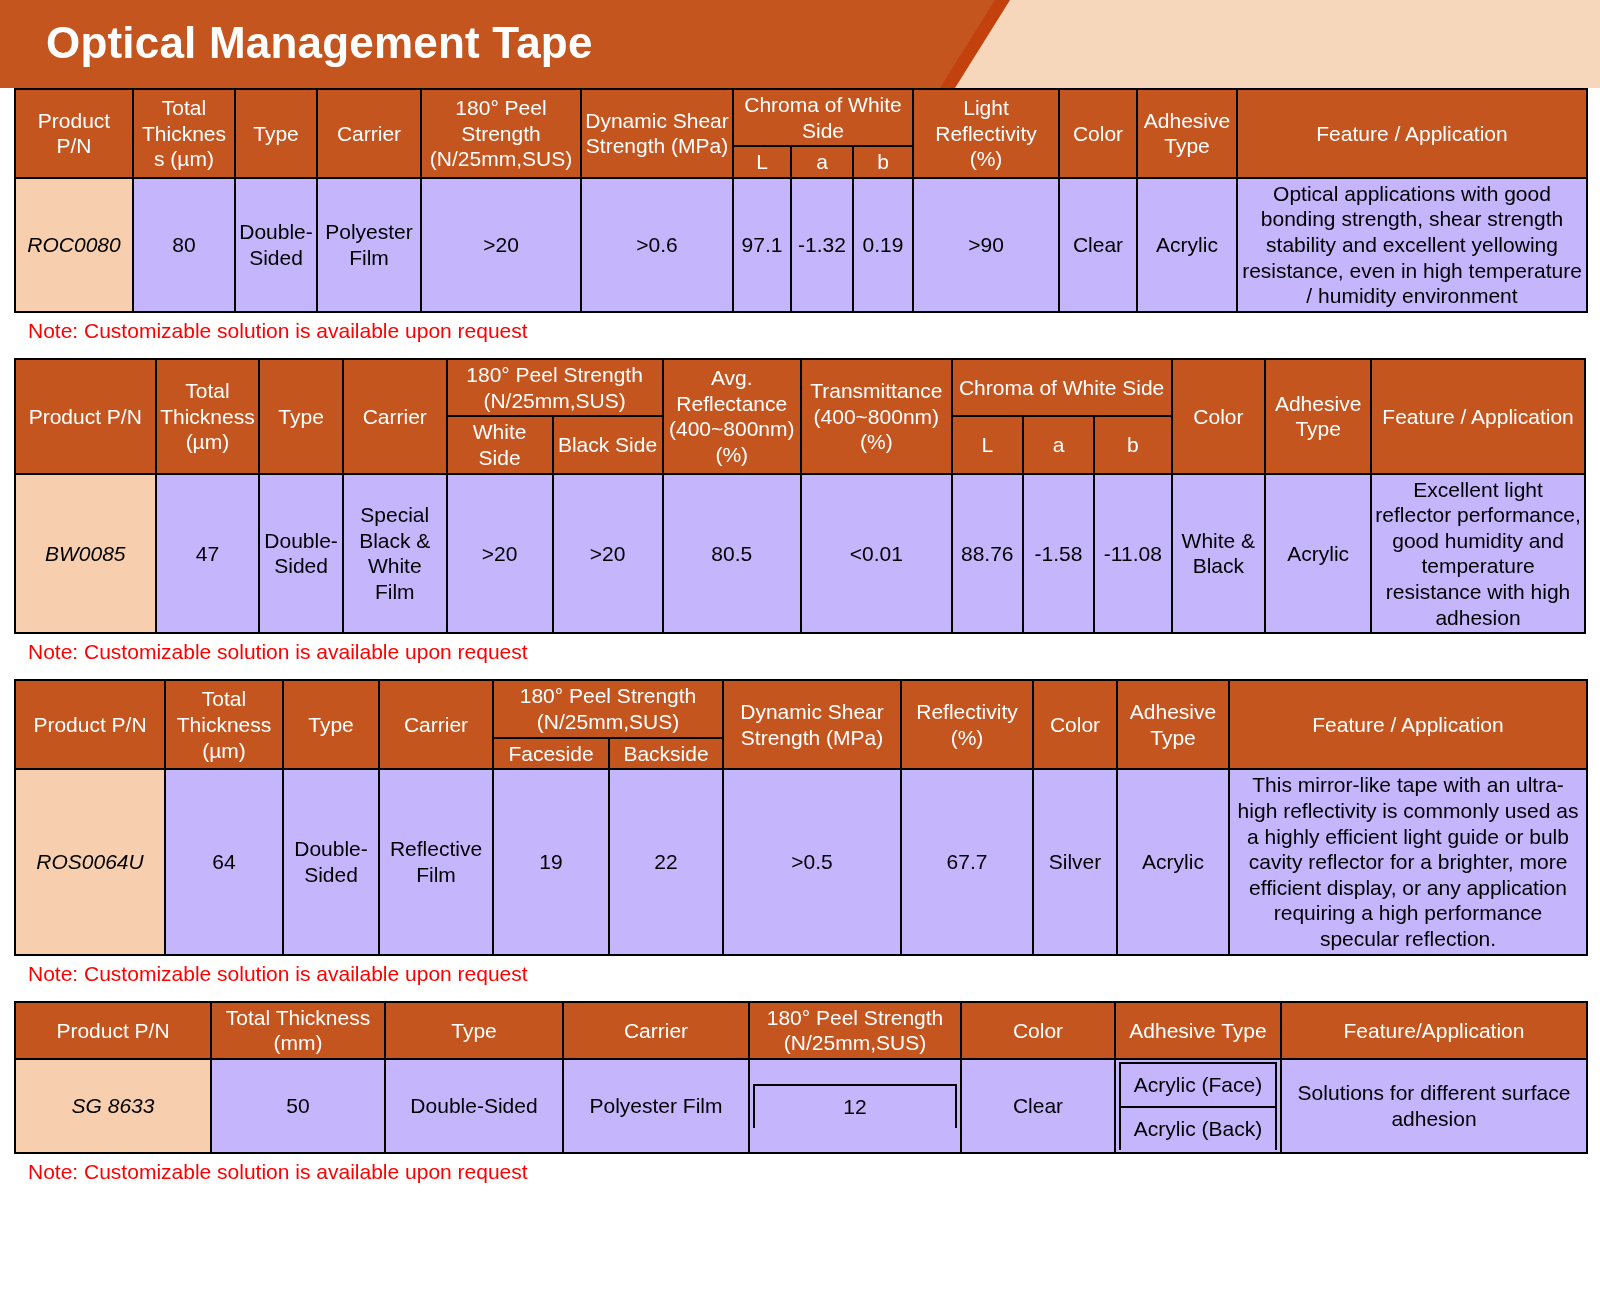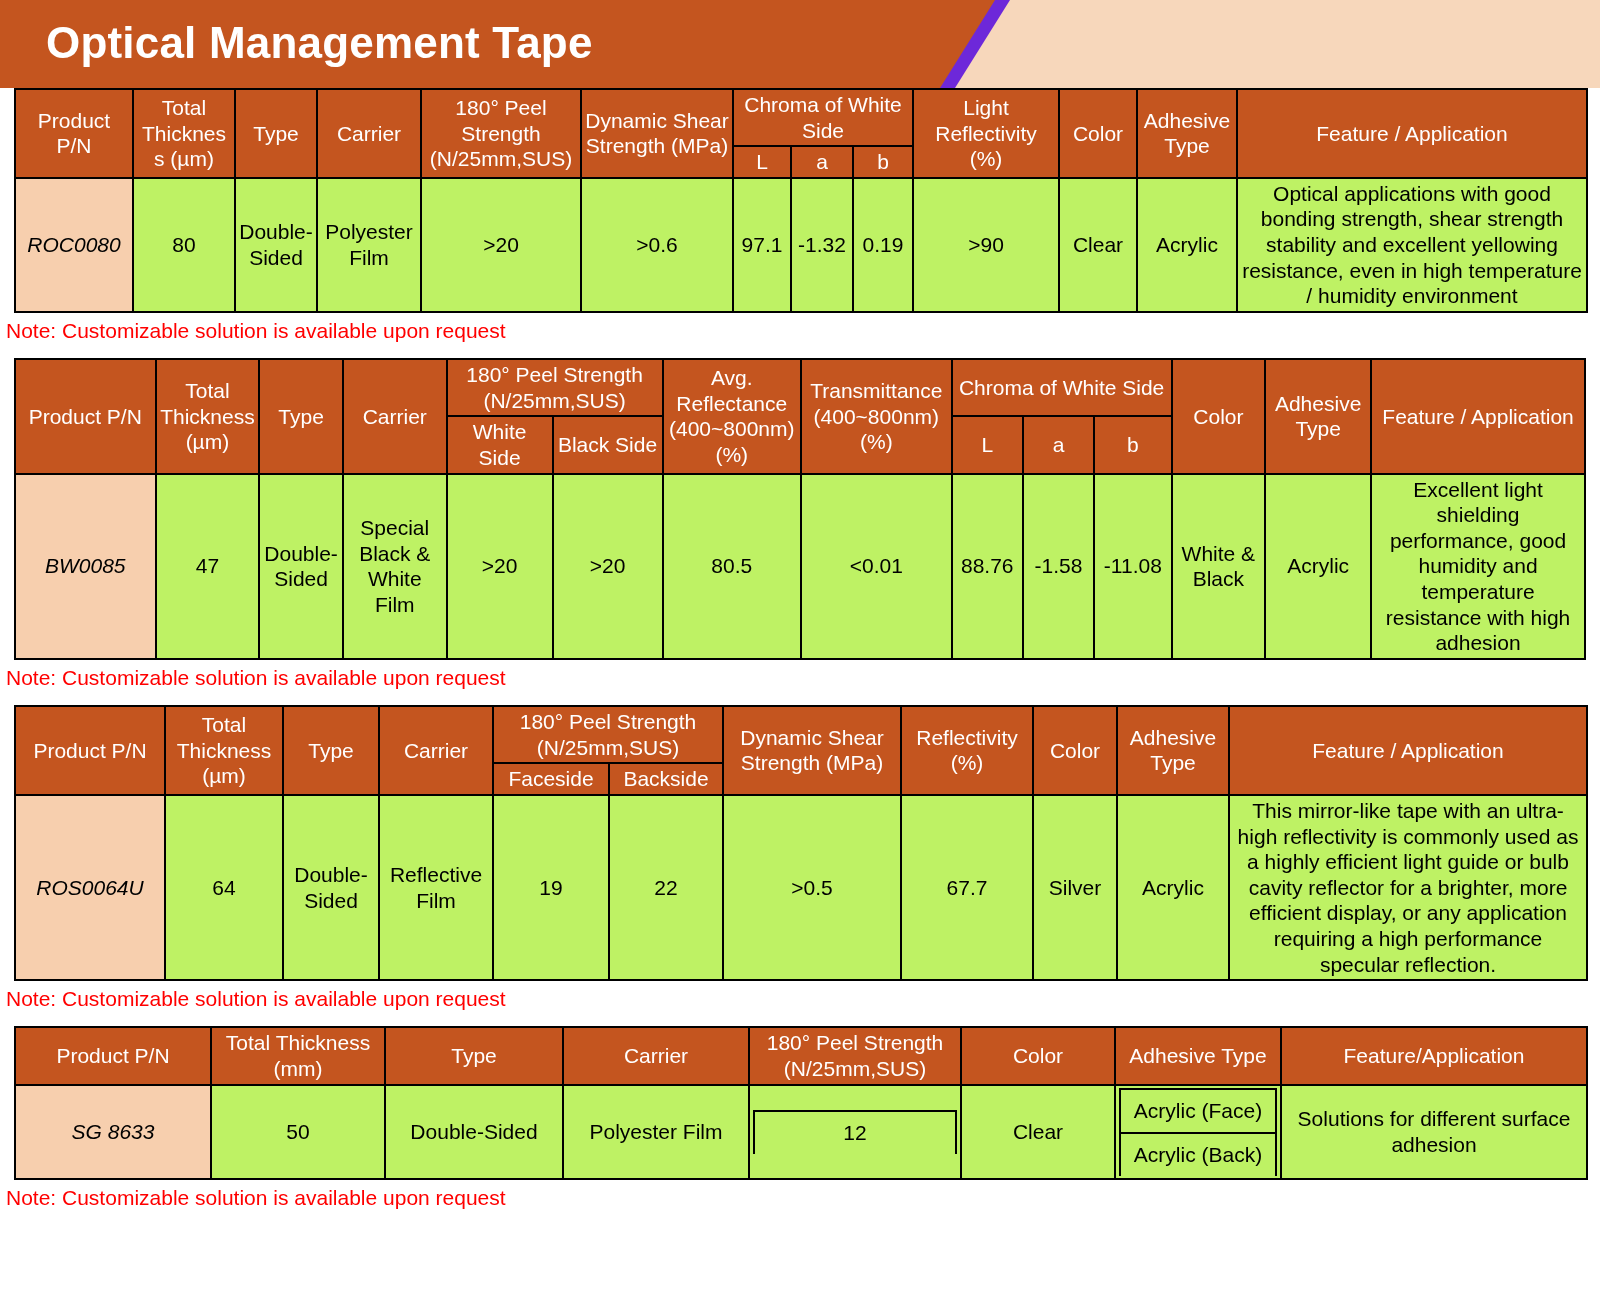--- a/index.html
+++ b/index.html
@@ -14,21 +14,21 @@
     color: #000000;
     overflow: hidden;
   }
 
   
   .banner {
     position: relative;
     height: 88px;
     width: 1600px;
     overflow: hidden;
-    background: #6d28d9;
+    background: #c2410c;
     text-align: center;
   }
   .banner-peach {
     position: absolute;
     left: 0; top: 0;
     width: 1600px; height: 88px;
     background: #f7d7bb;
     clip-path: polygon(1010px 0, 1600px 0, 1600px 88px, 955px 88px);
   }
   .banner-orange {
@@ -65,40 +65,40 @@
     line-height: 1.22;
     word-wrap: break-word;
   }
   table.spec th {
     background: #c4551f;
     color: #ffffff;
     font-weight: normal;
     font-size: 21px;
   }
   table.spec td {
-    background: #bef264;
+    background: #c4b5fd;
     color: #000000;
     font-size: 21px;
   }
   td.pn {
     background: #f7cfae !important;
     font-size: 21px;
     font-style: italic;
   }
   td.feat {
     text-align: left;
     padding-left: 7px;
     padding-right: 7px;
     line-height: 1.30;
   }
 
   .note {
     color: #ff0000;
     font-size: 21px;
-    padding: 5px 0 0 6px;
+    padding: 5px 0 0 28px;
     line-height: 1.25;
   }
 
   .gap-sm { height: 14px; }
 
   
   .stacked {
     width: 100%;
     border-collapse: collapse;
     table-layout: fixed;
@@ -231,21 +231,21 @@
       <td>Special Black &amp; White Film</td>
       <td>&gt;20</td>
       <td>&gt;20</td>
       <td>80.5</td>
       <td>&lt;0.01</td>
       <td>88.76</td>
       <td>-1.58</td>
       <td>-11.08</td>
       <td>White &amp; Black</td>
       <td>Acrylic</td>
-      <td class="feat">Excellent light shielding performance, good humidity and temperature resistance with high adhesion</td>
+      <td class="feat">Excellent light reflector performance, good humidity and temperature resistance with high adhesion</td>
     </tr>
   </tbody>
 </table>
 </div>
 <div class="note">Note: Customizable solution is available upon request</div>
 
 <div class="gap-sm"></div>
 
 <div class="tbl-wrap">
 <table class="spec">

